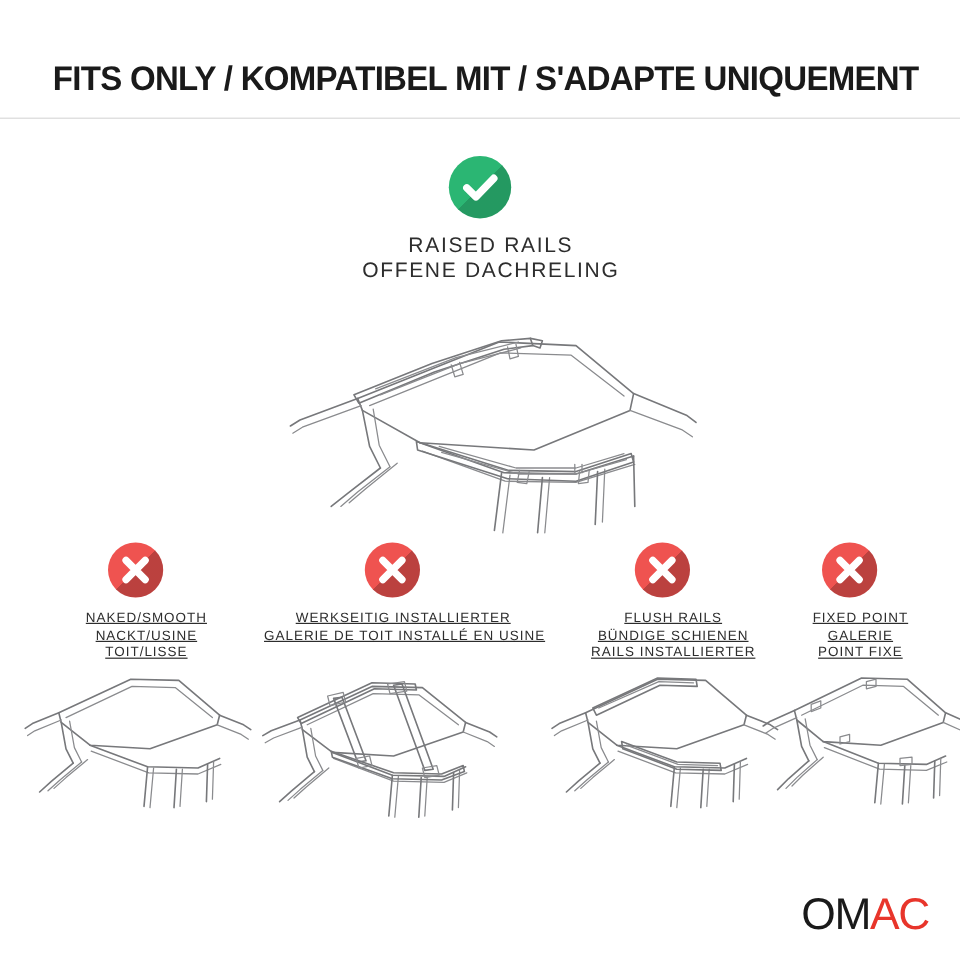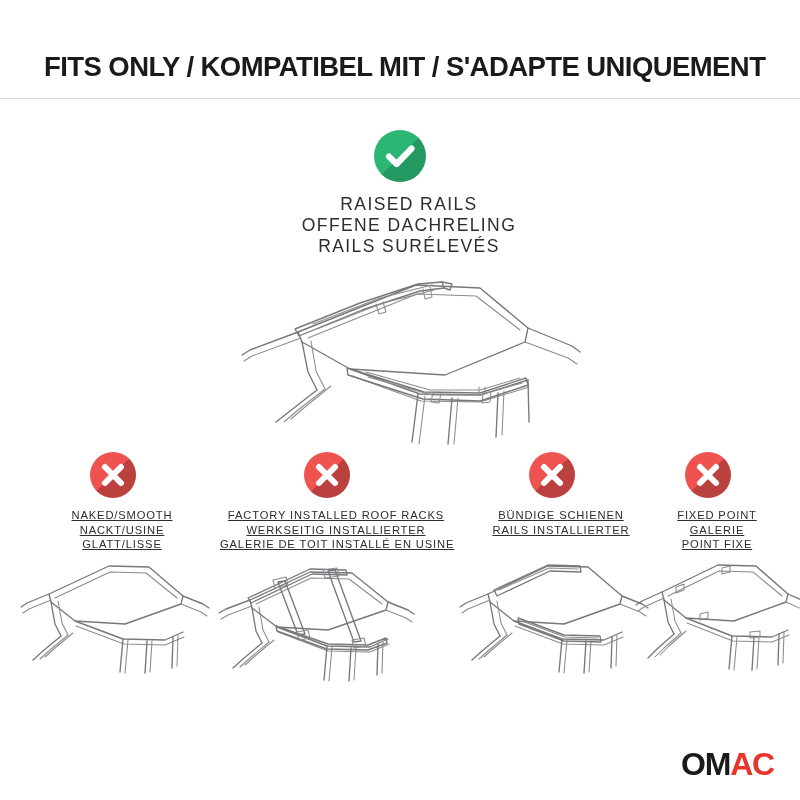--- a/index.html
+++ b/index.html
@@ -144,22 +144,22 @@
   #col-naked      .excl-illustration { top: 100px; width: 200px; height: 135px; }
   #col-factory    .excl-illustration { top: 100px; width: 250px; height: 140px; }
   #col-flush      .excl-illustration { top: 100px; width: 200px; height: 135px; }
   #col-fixedpoint .excl-illustration { top: 96px;  width: 175px; height: 138px; }
 
   
   #brand-logo {
     position: absolute;
     right: 26px;
     bottom: 20px;
-    font-size: 32px;
-    font-weight: bold;
+    font-size: 37px;
+    font-weight: normal;
     letter-spacing: -1.2px;
     line-height: 1;
     font-stretch: condensed;
   }
   #brand-logo .mark-dark { color: #1a1a1a; }
   #brand-logo .mark-accent { color: #e8352b; }
 
   svg { display: block; }
   .stroke {
     fill: none;
@@ -189,21 +189,20 @@
   <div class="badge ok">
     <div class="shadow"></div>
     <svg viewBox="0 0 52 52" aria-hidden="true">
       <path d="M15 26.6 L22.6 34 L37.5 18.6" fill="none" stroke="#ffffff" stroke-width="6.2" stroke-linecap="round" stroke-linejoin="round"></path>
     </svg>
   </div>
 
   <div class="caption" id="primary-caption">
     <span class="line">RAISED RAILS</span>
     <span class="line">OFFENE DACHRELING</span>
-    <span class="line">RAILS SURÉLEVÉS</span>
   </div>
 </div>
 
 <div id="primary-illustration">
   <svg viewBox="0 0 440 190" width="440" height="190">
 
     <path class="stroke" d="M118 60 L236 13 L300 16 L348 56 L345 70 L265 103 L170 97 L122 70 Z" fill="#ffffff"></path>
 
     <path class="stroke-thin" d="M128 66 L237 22 L296 24 L340 58"></path>
 
@@ -257,21 +256,21 @@
   <div class="excl-col" id="col-naked">
     <div class="badge no">
       <div class="shadow"></div>
       <svg viewBox="0 0 46 46" aria-hidden="true">
         <path d="M15 15 L31 31 M31 15 L15 31" fill="none" stroke="#ffffff" stroke-width="6" stroke-linecap="round"></path>
       </svg>
     </div>
     <div class="caption">
       <span class="line">NAKED/SMOOTH</span>
       <span class="line">NACKT/USINE</span>
-      <span class="line">GLATT/LISSE</span>
+      <span class="line">TOIT/LISSE</span>
     </div>
     <div class="excl-illustration">
       <svg viewBox="0 0 200 135" width="200" height="135">
         <path class="stroke" d="M36 42 L96 14 L136 15 L170 44 L168 52 L112 72 L62 69 L38 50 Z" fill="#ffffff"></path>
         <path class="stroke-thin" d="M42 46 L97 20 L133 21 L164 46"></path>
         <path class="stroke" d="M36 42 L14 51 L8 55"></path>
         <path class="stroke-thin" d="M38 48 L16 57 L10 61"></path>
         <path class="stroke" d="M38 50 L42 72 L48 84"></path>
         <path class="stroke-thin" d="M45 49 L49 71 L55 83"></path>
         <path class="stroke" d="M48 84 L30 99 L20 108"></path>
@@ -292,21 +291,20 @@
   </div>
 
   <div class="excl-col" id="col-factory">
     <div class="badge no">
       <div class="shadow"></div>
       <svg viewBox="0 0 46 46" aria-hidden="true">
         <path d="M15 15 L31 31 M31 15 L15 31" fill="none" stroke="#ffffff" stroke-width="6" stroke-linecap="round"></path>
       </svg>
     </div>
     <div class="caption">
-      <span class="line">FACTORY INSTALLED ROOF RACKS</span>
       <span class="line">WERKSEITIG INSTALLIERTER</span>
       <span class="line">GALERIE DE TOIT INSTALLÉ EN USINE</span>
     </div>
     <div class="excl-illustration">
       <svg viewBox="0 0 250 140" width="250" height="140">
         <path class="stroke" d="M48 48 L108 20 L150 21 L186 50 L184 58 L126 78 L75 75 L50 56 Z" fill="#ffffff"></path>
         <path class="stroke-thin" d="M54 52 L109 26 L147 27 L180 52"></path>
         <path class="stroke" d="M48 48 L24 57 L17 61"></path>
         <path class="stroke-thin" d="M50 54 L26 63 L19 67"></path>
         <path class="stroke" d="M50 56 L54 79 L60 91"></path>
@@ -341,20 +339,21 @@
   </div>
 
   <div class="excl-col" id="col-flush">
     <div class="badge no">
       <div class="shadow"></div>
       <svg viewBox="0 0 46 46" aria-hidden="true">
         <path d="M15 15 L31 31 M31 15 L15 31" fill="none" stroke="#ffffff" stroke-width="6" stroke-linecap="round"></path>
       </svg>
     </div>
     <div class="caption">
+      <span class="line">FLUSH RAILS</span>
       <span class="line">BÜNDIGE SCHIENEN</span>
       <span class="line">RAILS INSTALLIERTER</span>
     </div>
     <div class="excl-illustration">
       <svg viewBox="0 0 200 135" width="200" height="135">
         <path class="stroke" d="M36 42 L96 14 L136 15 L170 44 L168 52 L112 72 L62 69 L38 50 Z" fill="#ffffff"></path>
         <path class="stroke" d="M36 42 L14 51 L8 55"></path>
         <path class="stroke-thin" d="M38 48 L16 57 L10 61"></path>
         <path class="stroke" d="M38 50 L42 72 L48 84"></path>
         <path class="stroke-thin" d="M45 49 L49 71 L55 83"></path>

